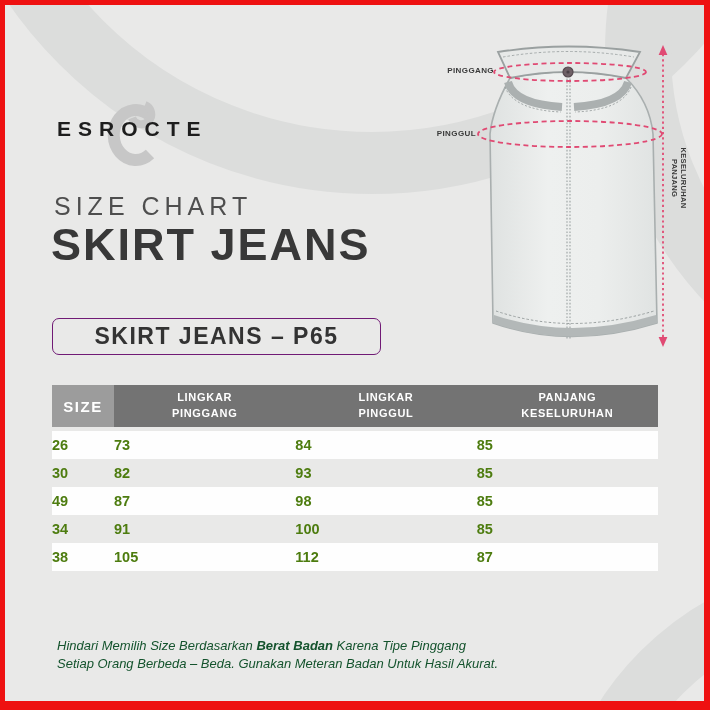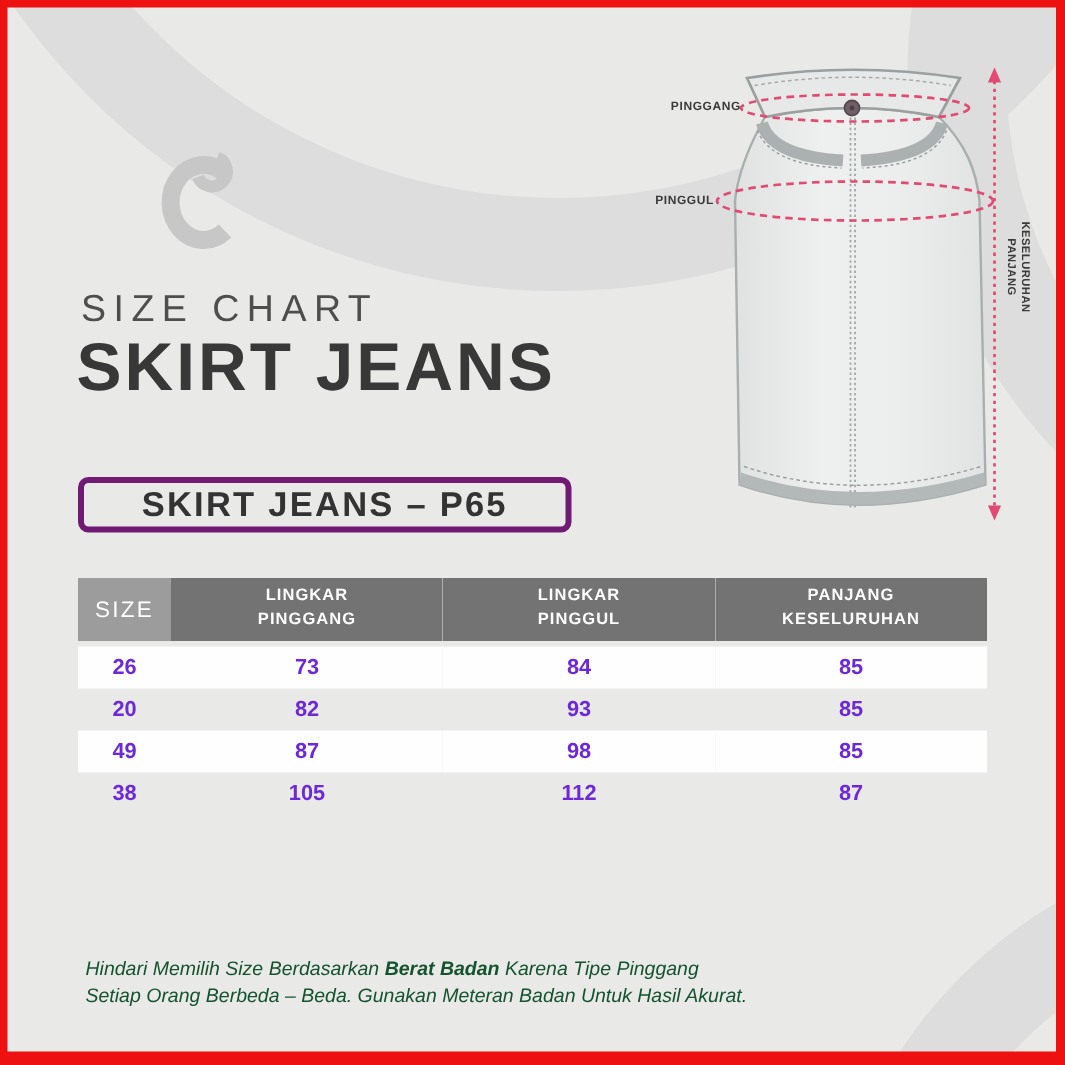--- a/index.html
+++ b/index.html
@@ -29,39 +29,39 @@
     position:absolute;left:54px;top:192px;z-index:2;
     font-size:25px;font-weight:400;letter-spacing:5px;color:#4e4e4e;
   }
   #title{
     position:absolute;left:51px;top:219px;z-index:2;
     font-size:45px;font-weight:bold;letter-spacing:2px;color:#383838;
   }
   #product-box{
     position:absolute;left:52px;top:318px;z-index:2;
     width:329px;height:37px;box-sizing:border-box;
-    border:4px solid #701a75;border-radius:7px;
+    border:1px solid #701a75;border-radius:7px;
     display:flex;align-items:center;justify-content:center;
     font-size:23px;font-weight:bold;letter-spacing:1.5px;color:#333333;
   }
   
   #size-table{
     position:absolute;left:52px;top:385px;z-index:2;
     width:606px;border-collapse:separate;border-spacing:0;table-layout:fixed;
   }
   #size-table th{
     height:42px;vertical-align:middle;text-align:center;color:#ffffff;
     background-clip:padding-box;border-bottom:4px solid transparent;padding:0;
   }
-  th.size-head{background:#9c9c9c;font-size:15px;font-weight:normal;letter-spacing:1.5px;margin-left:40px;}
+  th.size-head{background:#9c9c9c;font-size:15px;font-weight:bold;letter-spacing:1.5px;margin-left:40px;}
   th.dark-head{background:#737373;font-size:11px;font-weight:bold;letter-spacing:.7px;line-height:1.45;}
   th.dark-head span{display:block;}
   #size-table td{
-    height:28px;text-align:center;vertical-align:middle;padding:0;
-    font-size:14.5px;font-weight:bold;color:#6d28d9;
+    height:28px;text-align:left;vertical-align:middle;padding:0;
+    font-size:14.5px;font-weight:bold;color:#4d7c0f;
   }
   #size-table tbody tr:nth-child(odd) td{background:#fefefe;}
   
   #note{
     position:absolute;left:57px;top:637px;z-index:2;width:540px;
     font-style:italic;font-size:13px;line-height:1.4;color:#14532d;
   }
   #note b{font-weight:bold;}
   
   #illustration{position:absolute;left:420px;top:26px;z-index:1;}
@@ -73,20 +73,21 @@
 
   <div class="ring" id="ring-top"></div>
   <div class="ring" id="ring-right"></div>
   <div class="ring" id="ring-bottom-right"></div>
 
   <svg id="logo-mark" width="60" height="80" viewBox="0 0 60 80">
     <path d="M 45,21 A 22,25 0 1 0 46,60" fill="none" stroke="#c7c7c7" stroke-width="12"></path>
     <path d="M 41,11 A 10,10 0 1 1 28,24" fill="none" stroke="#c7c7c7" stroke-width="8"></path>
   </svg>
 
+  <div id="brand">ESROCTE</div>
   <div id="subtitle">SIZE CHART</div>
   <div id="title">SKIRT JEANS</div>
   <div id="product-box">
     <span>SKIRT JEANS – P65</span>
   </div>
 
   <svg id="illustration" width="292" height="352" viewBox="0 0 292 352">
     <defs>
       <linearGradient id="denim" x1="0" y1="0" x2="1" y2="0">
         <stop offset="0" stop-color="#dfe2e1"></stop>
@@ -156,29 +157,35 @@
       </tr>
     </thead>
     <tbody>
       <tr>
         <td>26</td>
         <td>73</td>
         <td>84</td>
         <td>85</td>
       </tr>
       <tr>
-        <td>20</td>
+        <td>30</td>
         <td>82</td>
         <td>93</td>
         <td>85</td>
       </tr>
       <tr>
         <td>49</td>
         <td>87</td>
         <td>98</td>
+        <td>85</td>
+      </tr>
+      <tr>
+        <td>34</td>
+        <td>91</td>
+        <td>100</td>
         <td>85</td>
       </tr>
       <tr>
         <td>38</td>
         <td>105</td>
         <td>112</td>
         <td>87</td>
       </tr>
     </tbody>
   </table>

